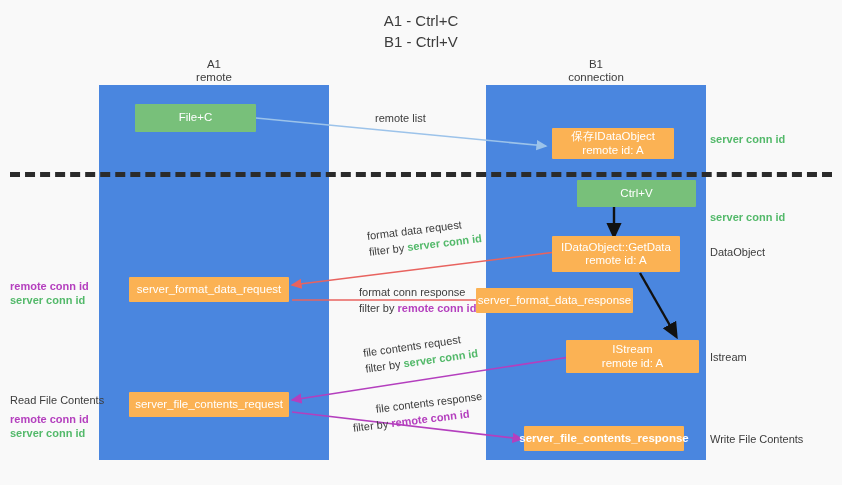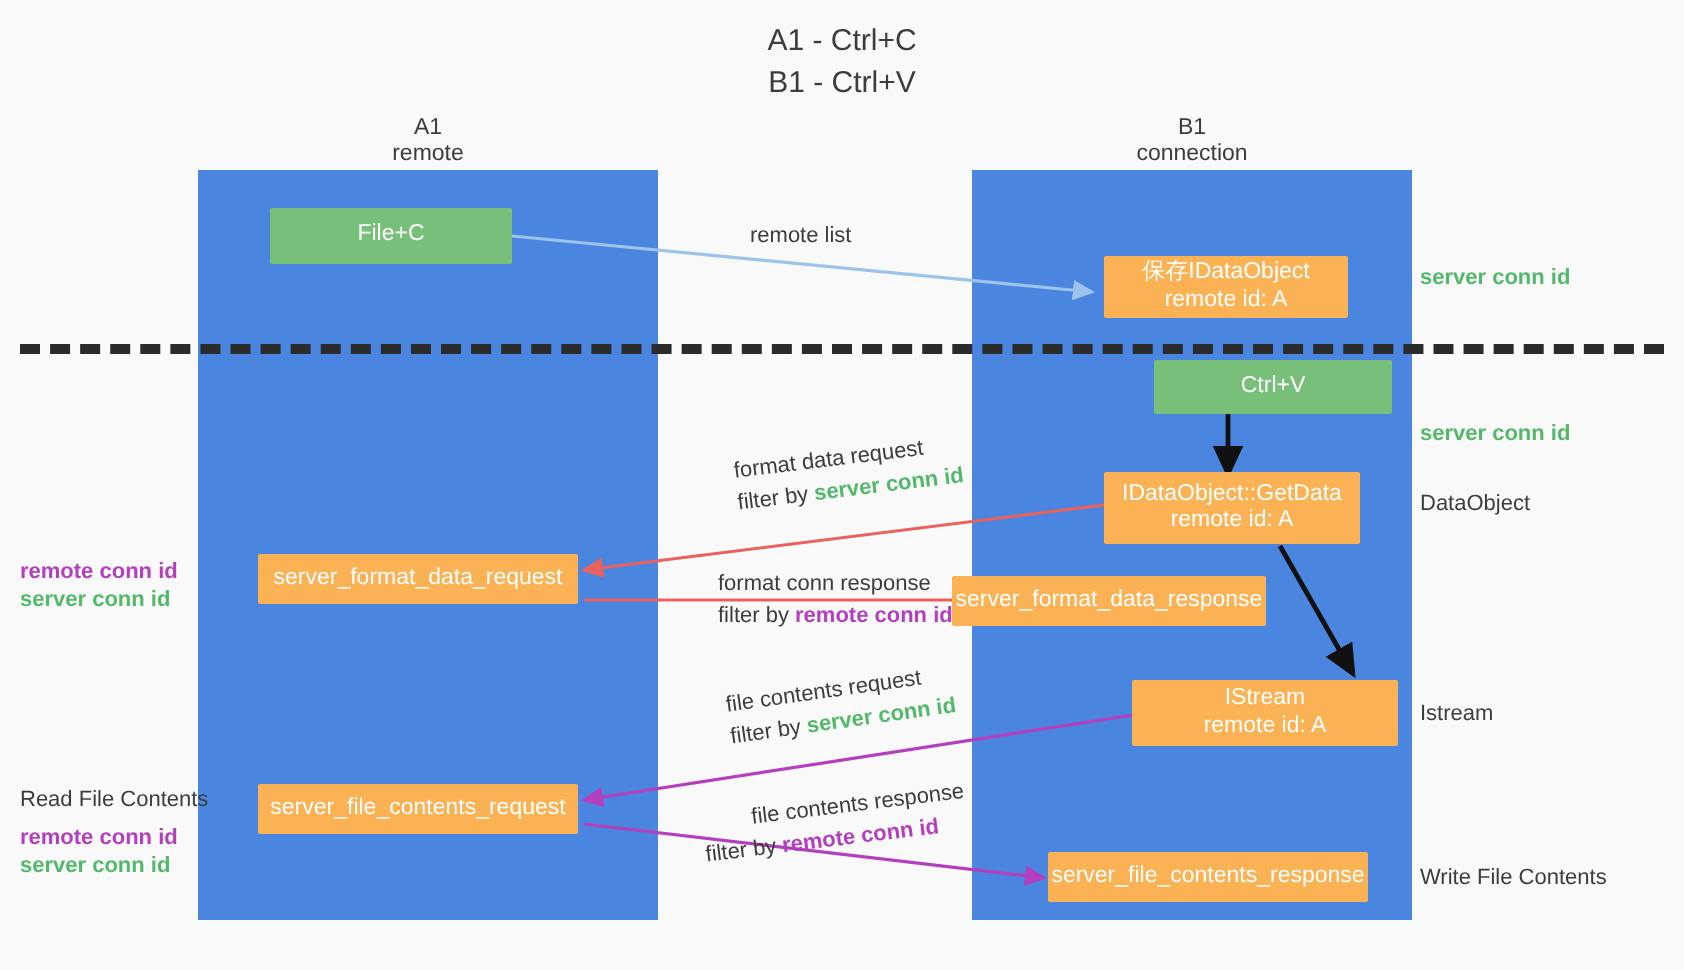--- a/index.html
+++ b/index.html
@@ -145,21 +145,21 @@
   </div>
 
   <div class="abs box orange" style="left:476px;top:288px;width:157px;height:25px;">
     <span>server_format_data_response</span>
   </div>
 
   <div class="abs box orange" style="left:129px;top:392px;width:160px;height:25px;">
     <span>server_file_contents_request</span>
   </div>
 
-  <div class="abs box orange" style="left:524px;top:426px;width:160px;height:25px;">
+  <div class="abs box orange" style="left:524px;top:426px;width:160px;height:25px;font-weight:bold;">
     <span>server_file_contents_response</span>
   </div>
 
   <div class="abs cap" style="left:375px;top:110px;">
     <span>remote list</span>
   </div>
 
   <div class="abs cap" style="left:366px;top:228px;transform:rotate(-7deg);transform-origin:left top;">
     <div>format data request</div>
     <div>

